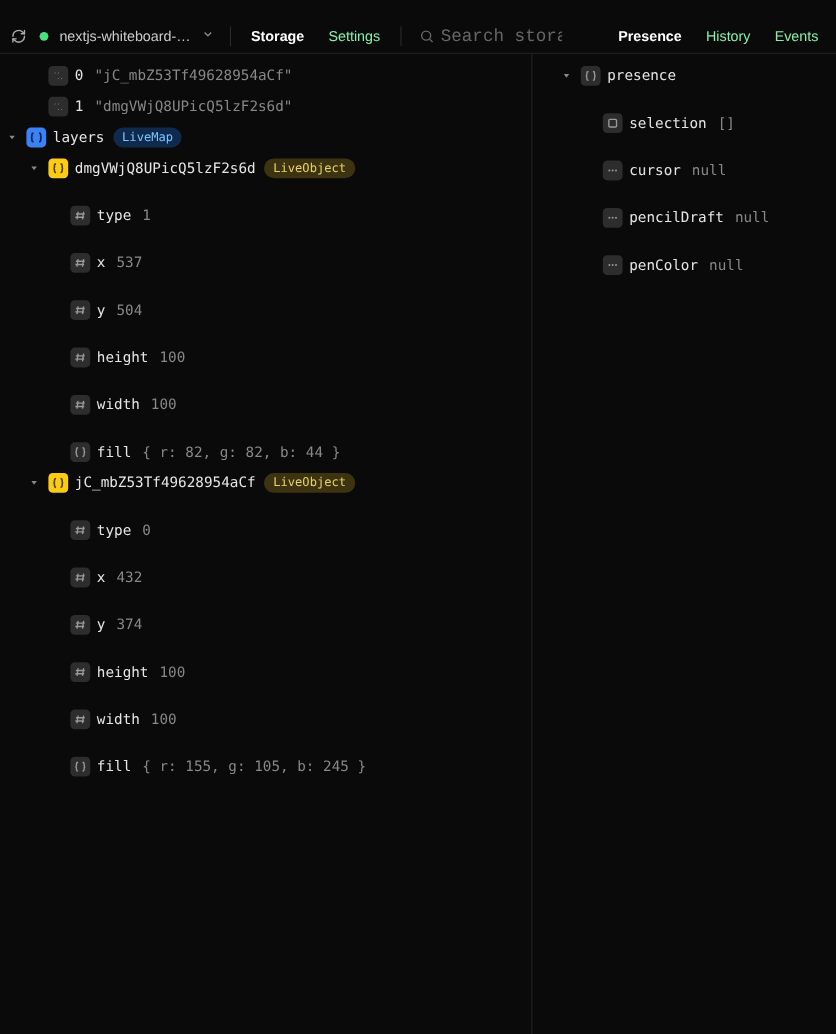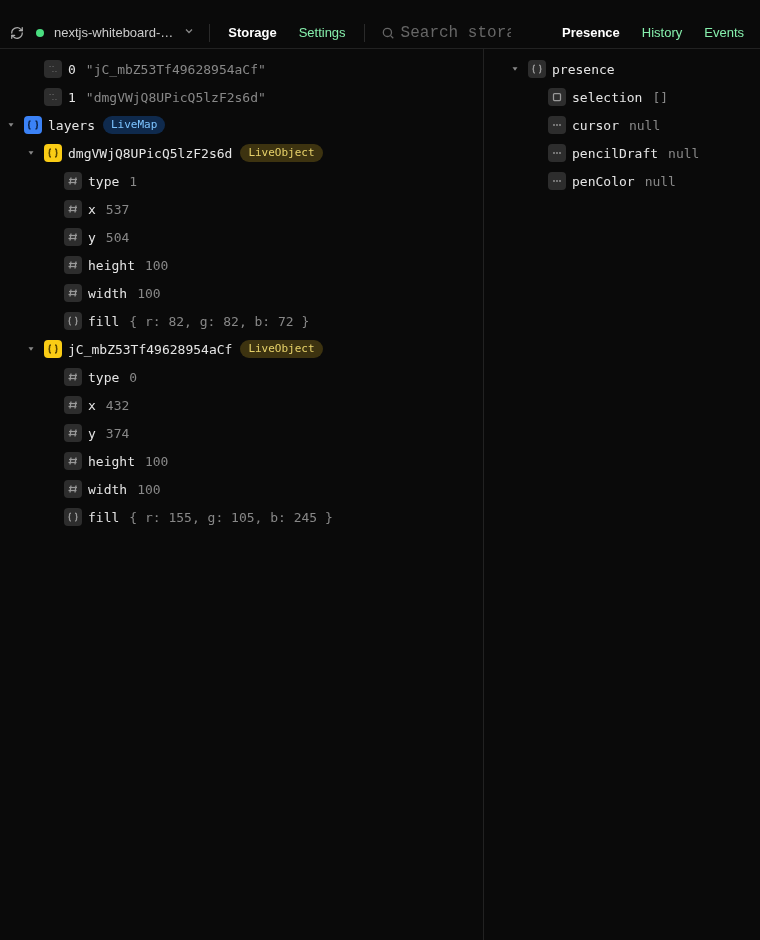--- a/index.html
+++ b/index.html
@@ -112,21 +112,21 @@
   line-height:14px;
   margin-left:2px;
 }
 .badge-livelist  { background:#3a1720; color:#ff8da3; }
 .badge-livemap   { background:#0f2a4d; color:#7cc3ff; }
 .badge-liveobj   { background:#3d3310; color:#e7d26a; }
 .badge-hash      { background:#2a2a2a; color:#aaa; font-family:ui-monospace,Menlo,monospace;}
 
 .indent-0 { padding-left: 4px; }
 .indent-1 { padding-left: 24px; }
-.indent-2 { padding-left: 44px; }
+.indent-2 { padding-left: 44px; margin-top: 15px; }
 
 </style>
 </head>
 <body>
 
 <div class="topbar">
   <div class="reload-btn">
     <svg width="14" height="14" viewBox="0 0 24 24" fill="none" stroke="currentColor" stroke-width="2.2" stroke-linecap="round" stroke-linejoin="round">
         <path d="M3 12a9 9 0 0 1 15.5-6.3L21 8"></path>
         <path d="M21 3v5h-5"></path>
@@ -278,21 +278,21 @@
       <span class="val">100</span>
     </div>
     <div class="row indent-2">
       <span class="caret blank"></span>
       <span class="ico ico-dim">
         <svg width="12" height="12" viewBox="0 0 24 24" fill="none" stroke="currentColor" stroke-width="2.5">
             <path d="M8 4c-2 0-3 1-3 3v3c0 1-1 2-2 2 1 0 2 1 2 2v3c0 2 1 3 3 3M16 4c2 0 3 1 3 3v3c0 1 1 2 2 2-1 0-2 1-2 2v3c0 2-1 3-3 3"></path>
           </svg>
       </span>
       <span class="key">fill</span>
-      <span class="val">{ r: 82, g: 82, b: 72 }</span>
+      <span class="val">{ r: 82, g: 82, b: 44 }</span>
     </div>
 
     <div class="row indent-1">
       <span class="caret">
         <svg width="10" height="10" viewBox="0 0 24 24" fill="currentColor">
             <polygon points="6,8 18,8 12,16"></polygon>
           </svg>
       </span>
       <span class="ico ico-obj">
         <svg width="12" height="12" viewBox="0 0 24 24" fill="none" stroke="currentColor" stroke-width="3">

